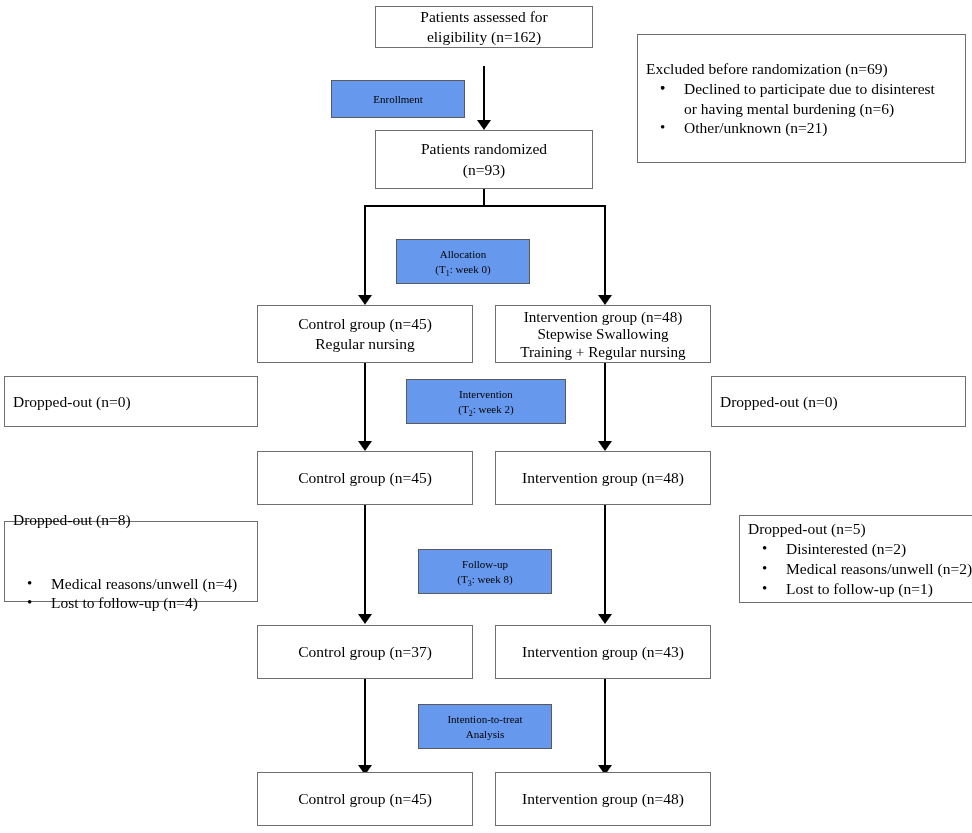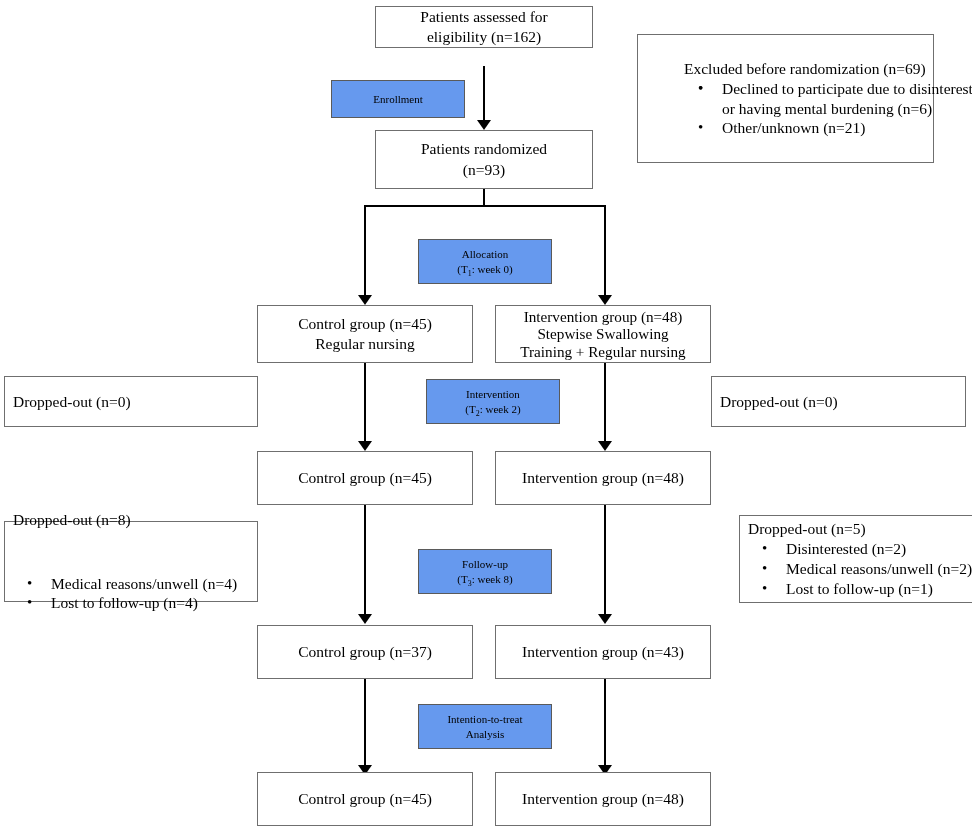--- a/index.html
+++ b/index.html
@@ -127,21 +127,21 @@
 
   <div class="node" style="left:375px; top:6px; width:218px; height:42px;">
     <span class="ln">Patients assessed for</span>
     <span class="ln">eligibility (n=162)</span>
   </div>
 
   <div class="stage" style="left:331px; top:80px; width:134px; height:38px;">
     <span class="ln">Enrollment</span>
   </div>
 
-  <div class="sidebox" style="left:637px; top:34px; width:297px; height:129px;padding-left:38px;">
+  <div class="sidebox" style="left:637px; top:34px; width:329px; height:129px;">
     <span class="head">Excluded before randomization (n=69)</span>
     <ul>
       <li>
         <span class="bullet">•</span>
       </li>
       <li>
         <span class="bullet">•</span>
         <span>Declined to participate due to disinterest</span>
         <span class="sub2">or having mental burdening (n=6)</span>
       </li>
@@ -150,41 +150,41 @@
         <span>Other/unknown (n=21)</span>
       </li>
     </ul>
   </div>
 
   <div class="node" style="left:375px; top:130px; width:218px; height:59px;">
     <span class="ln">Patients randomized</span>
     <span class="ln">(n=93)</span>
   </div>
 
-  <div class="stage" style="left:418px; top:239px; width:134px; height:45px;">
+  <div class="stage" style="left:396px; top:239px; width:134px; height:45px;">
     <span class="ln">Allocation</span>
     <span class="ln"><span>(T</span><sub>1</sub><span>: week 0)</span></span>
   </div>
 
   <div class="node" style="left:257px; top:305px; width:216px; height:58px;">
     <span class="ln">Control group (n=45)</span>
     <span class="ln">Regular nursing</span>
   </div>
 
   <div class="node tight" style="left:495px; top:305px; width:216px; height:58px;">
     <span class="ln">Intervention group (n=48)</span>
     <span class="ln">Stepwise Swallowing</span>
     <span class="ln">Training + Regular nursing</span>
   </div>
 
   <div class="sidebox" style="left:4px; top:376px; width:254px; height:51px;">
     <span class="head">Dropped-out (n=0)</span>
   </div>
 
-  <div class="stage" style="left:426px; top:379px; width:134px; height:45px;">
+  <div class="stage" style="left:406px; top:379px; width:160px; height:45px;">
     <span class="ln">Intervention</span>
     <span class="ln"><span>(T</span><sub>2</sub><span>: week 2)</span></span>
   </div>
 
   <div class="sidebox" style="left:711px; top:376px; width:255px; height:51px;">
     <span class="head">Dropped-out (n=0)</span>
   </div>
 
   <div class="node" style="left:257px; top:451px; width:216px; height:54px;">
     <span class="ln">Control group (n=45)</span>

